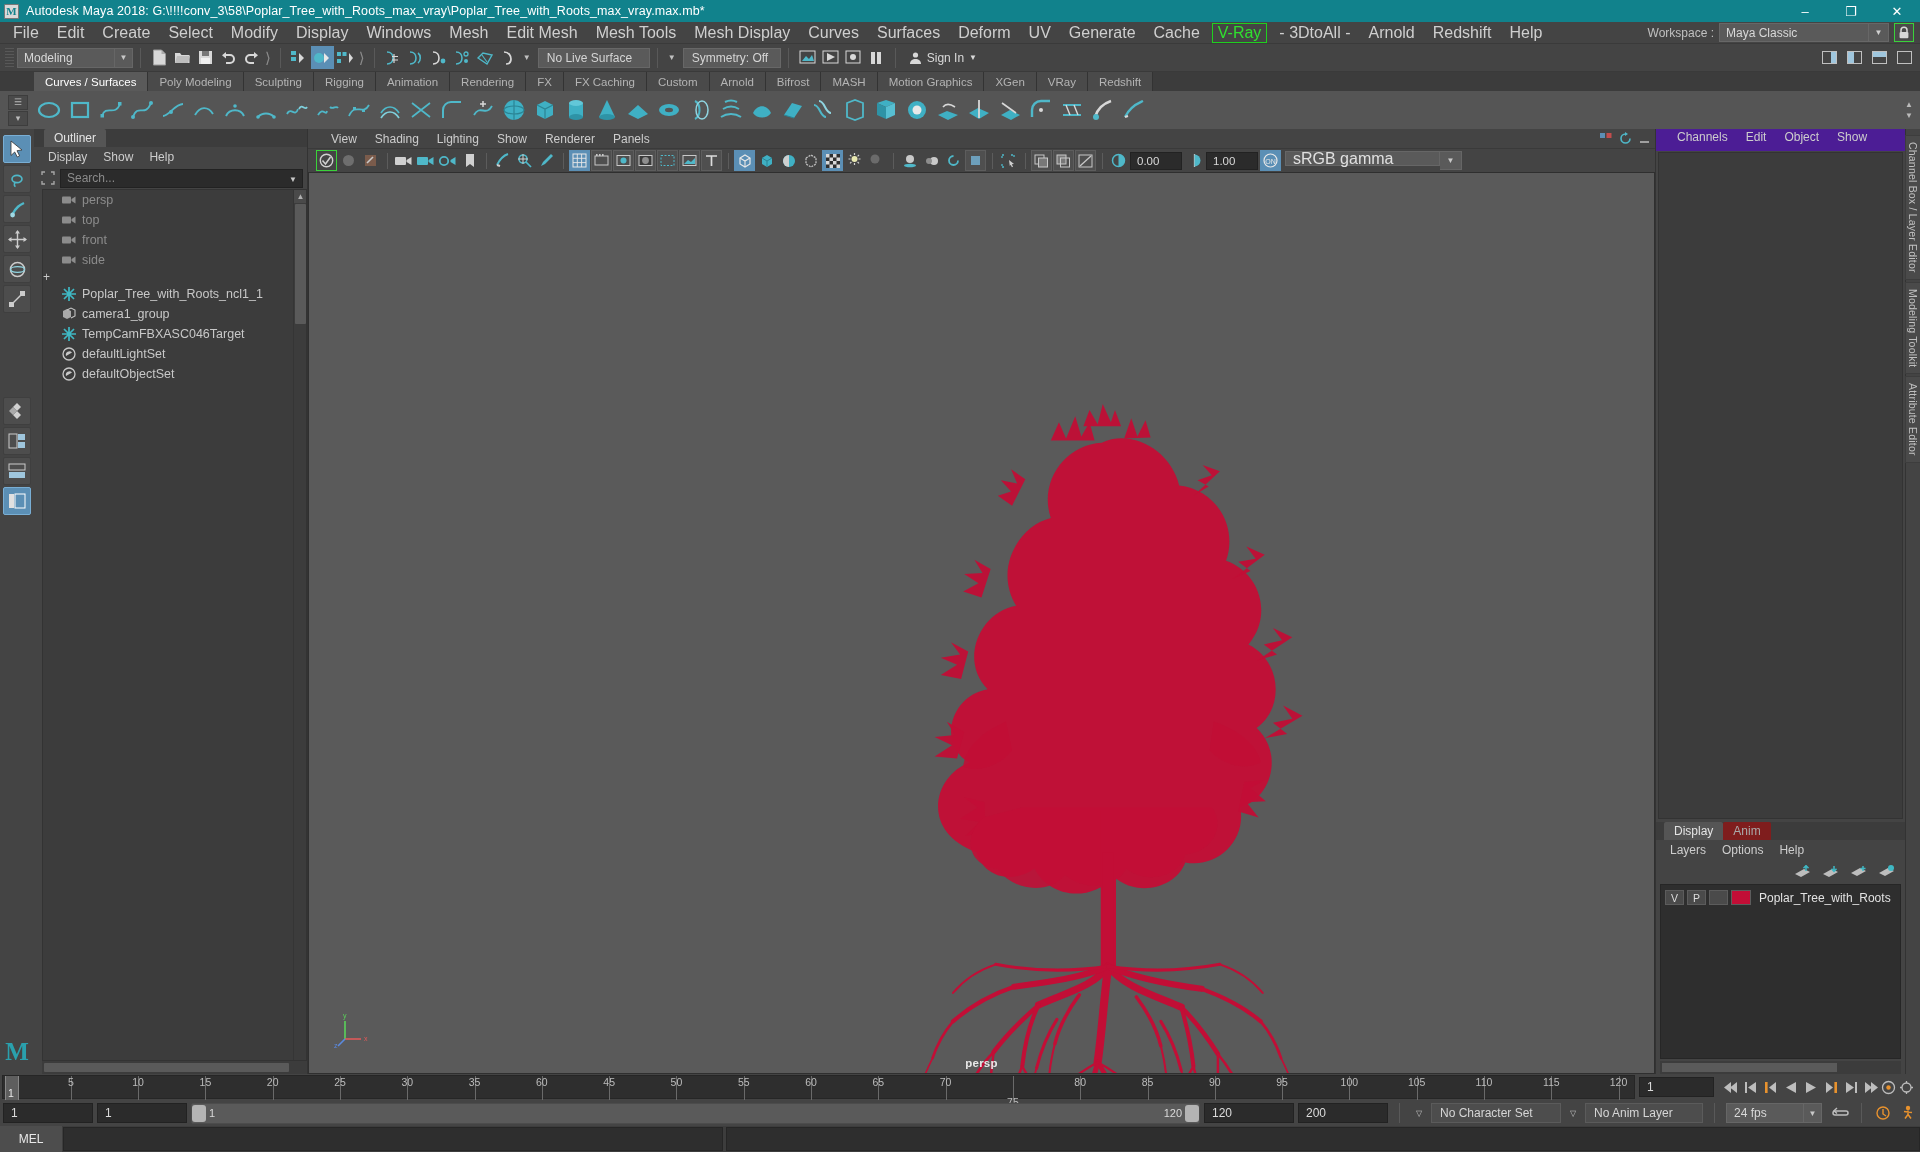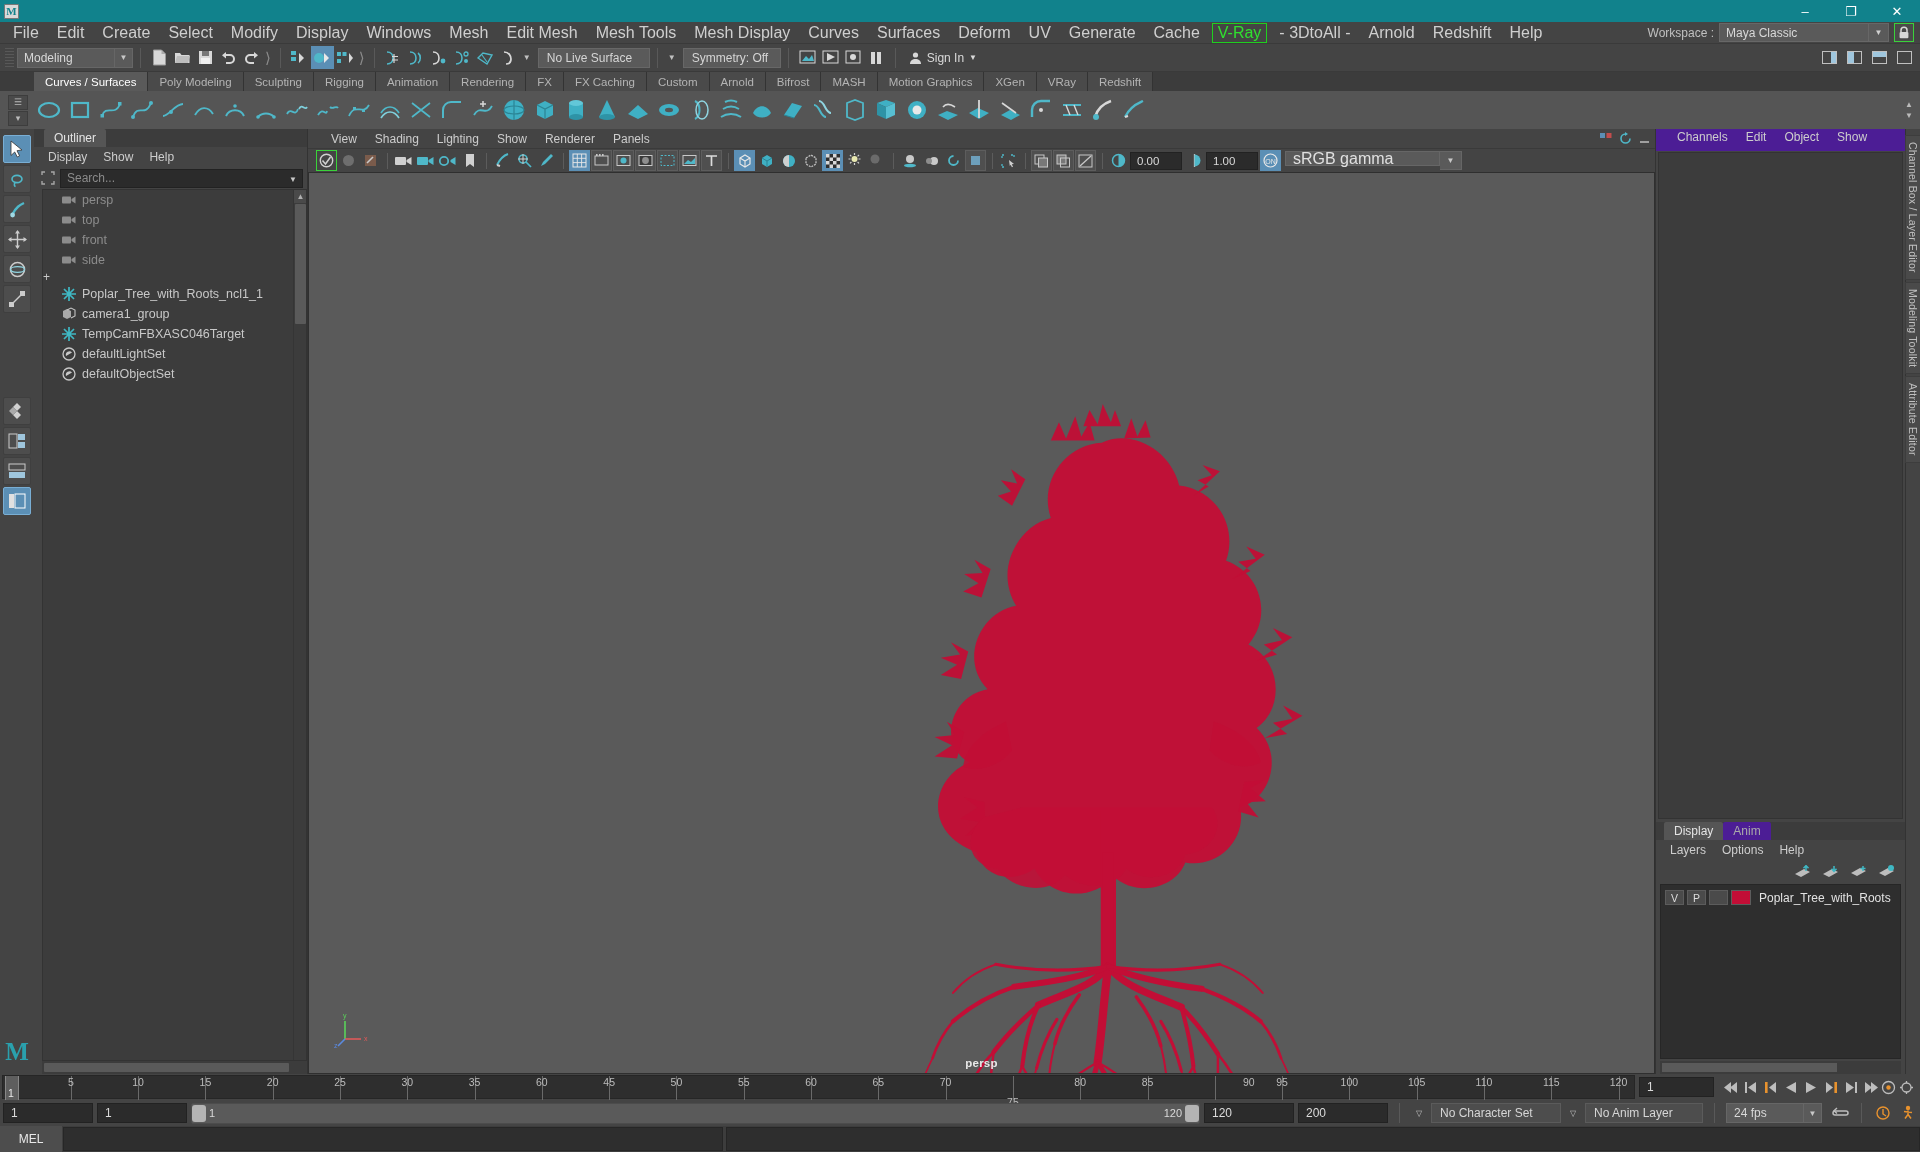--- a/index.html
+++ b/index.html
@@ -127,21 +127,21 @@
     font-family:"Liberation Serif",serif;font-size:25px;font-weight:bold; }
 
   
   .outliner{
     width:274px;background:#444444;display:flex;flex-direction:column;flex:0 0 274px;
     border-right:1px solid #333;
   }
   .panel-tabrow{ height:18px;display:flex;align-items:flex-end;padding-left:10px;background:#3c3c3c; }
   .panel-tab{ height:18px;padding:0 10px;background:#555;color:#e4e4e4;font-size:12px;
     display:flex;align-items:center;border-top-left-radius:2px;border-top-right-radius:2px; }
-  .panel-tab.inact{ background:#4c1d95;color:#a9a9a9; }
+  .panel-tab.inact{ background:#7f1d1d;color:#a9a9a9; }
   .panel-menu{ height:20px;background:#444;display:flex;align-items:center;padding-left:6px;gap:0; }
   .panel-menu .mi{ padding:1px 8px;font-size:12px;color:#cdcdcd; }
   .search-row{ height:22px;display:flex;align-items:center;padding:0 4px;gap:3px;background:#444; }
   .search-ic{ width:19px;height:19px;display:flex;align-items:center;justify-content:center; }
   .search-field{
     flex:1;height:19px;background:#2b2b2b;border:1px solid #222;display:flex;align-items:center;
     padding-left:6px;color:#8a8a8a;font-size:12px;position:relative;
   }
   .search-field .sfa{ position:absolute;right:5px;top:5px;font-size:8px;color:#c8c8c8; }
   .outliner-list{
@@ -258,20 +258,21 @@
 </style>
 </head>
 <body>
 
 <div class="app">
 
   <div class="titlebar">
     <div class="title-icon">
         <span>M</span>
       </div>
+    <div class="title-text">Autodesk Maya 2018: G:\!!!!conv_3\58\Poplar_Tree_with_Roots_max_vray\Poplar_Tree_with_Roots_max_vray.max.mb*</div>
     <div class="win-btns">
       <div class="win-btn">
           <span>–</span>
         </div>
       <div class="win-btn">
           <span>❐</span>
         </div>
       <div class="win-btn close">
           <span>✕</span>
         </div>
@@ -1413,21 +1414,21 @@
         <div class="tl-num" style="left: 875.333px;">65</div>
         <div class="tl-tick" style="left: 942.625px;"></div>
         <div class="tl-num" style="left: 942.625px;">70</div>
         <div class="tl-tick" style="left: 1009.92px;"></div>
         <div class="tl-num" style="left: 1009.92px; margin-top: 20px;">75</div>
         <div class="tl-tick" style="left: 1077.21px;"></div>
         <div class="tl-num" style="left: 1077.21px;">80</div>
         <div class="tl-tick" style="left: 1144.5px;"></div>
         <div class="tl-num" style="left: 1144.5px;">85</div>
         <div class="tl-tick" style="left: 1211.79px;"></div>
-        <div class="tl-num" style="left: 1211.79px; margin-left: 34px;">90</div>
+        <div class="tl-num" style="left: 1211.79px;">90</div>
         <div class="tl-tick" style="left: 1279.08px;"></div>
         <div class="tl-num" style="left: 1279.08px;">95</div>
         <div class="tl-tick" style="left: 1346.38px;"></div>
         <div class="tl-num" style="left: 1346.38px;">100</div>
         <div class="tl-tick" style="left: 1413.67px;"></div>
         <div class="tl-num" style="left: 1413.67px;">105</div>
         <div class="tl-tick" style="left: 1480.96px;"></div>
         <div class="tl-num" style="left: 1480.96px;">110</div>
         <div class="tl-tick" style="left: 1548.25px;"></div>
         <div class="tl-num" style="left: 1548.25px;">115</div>

